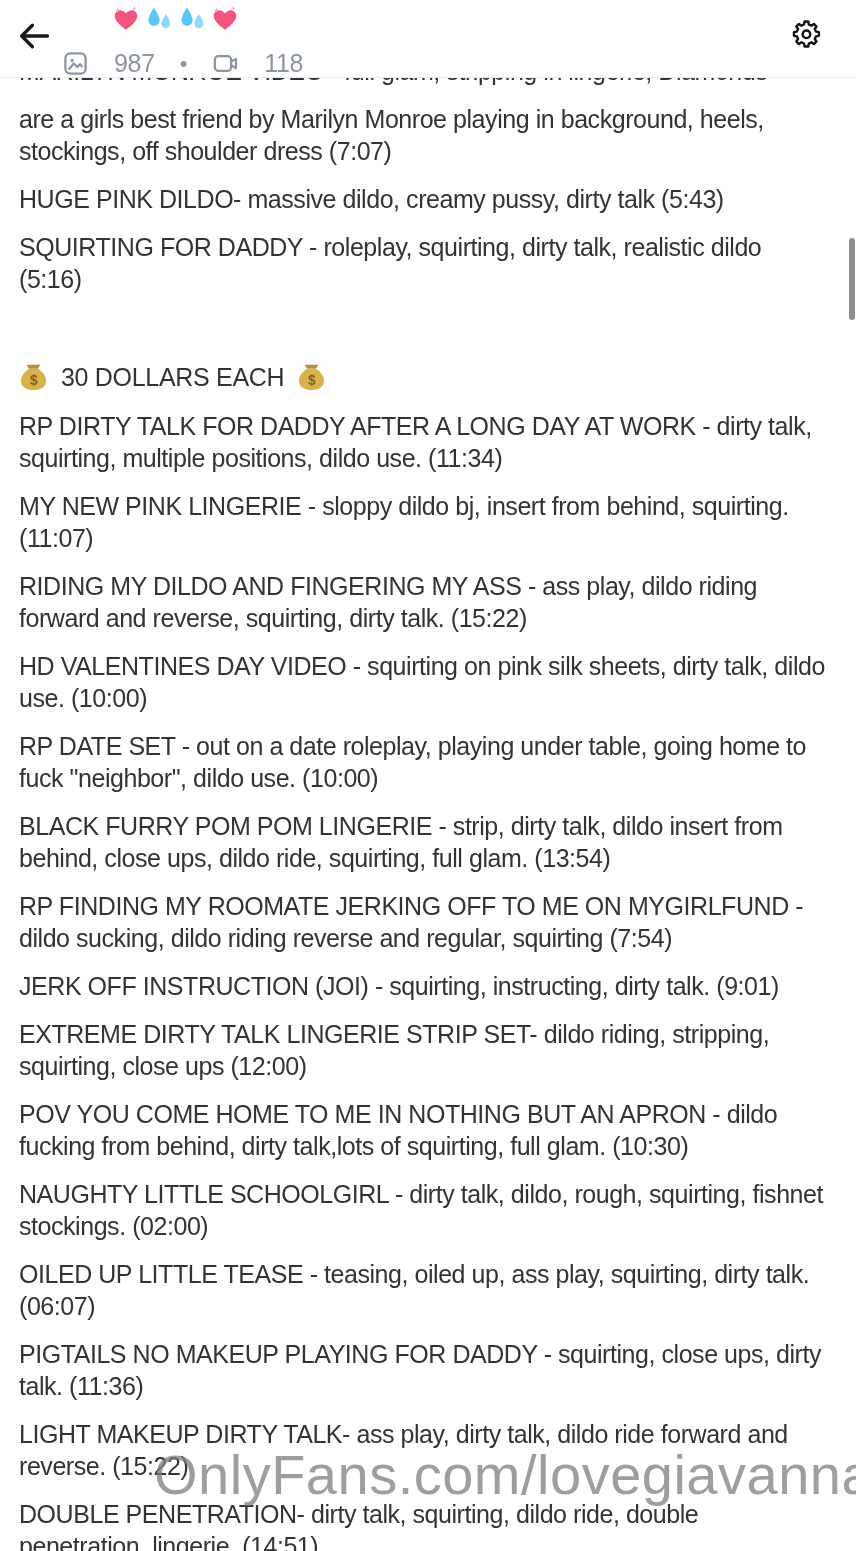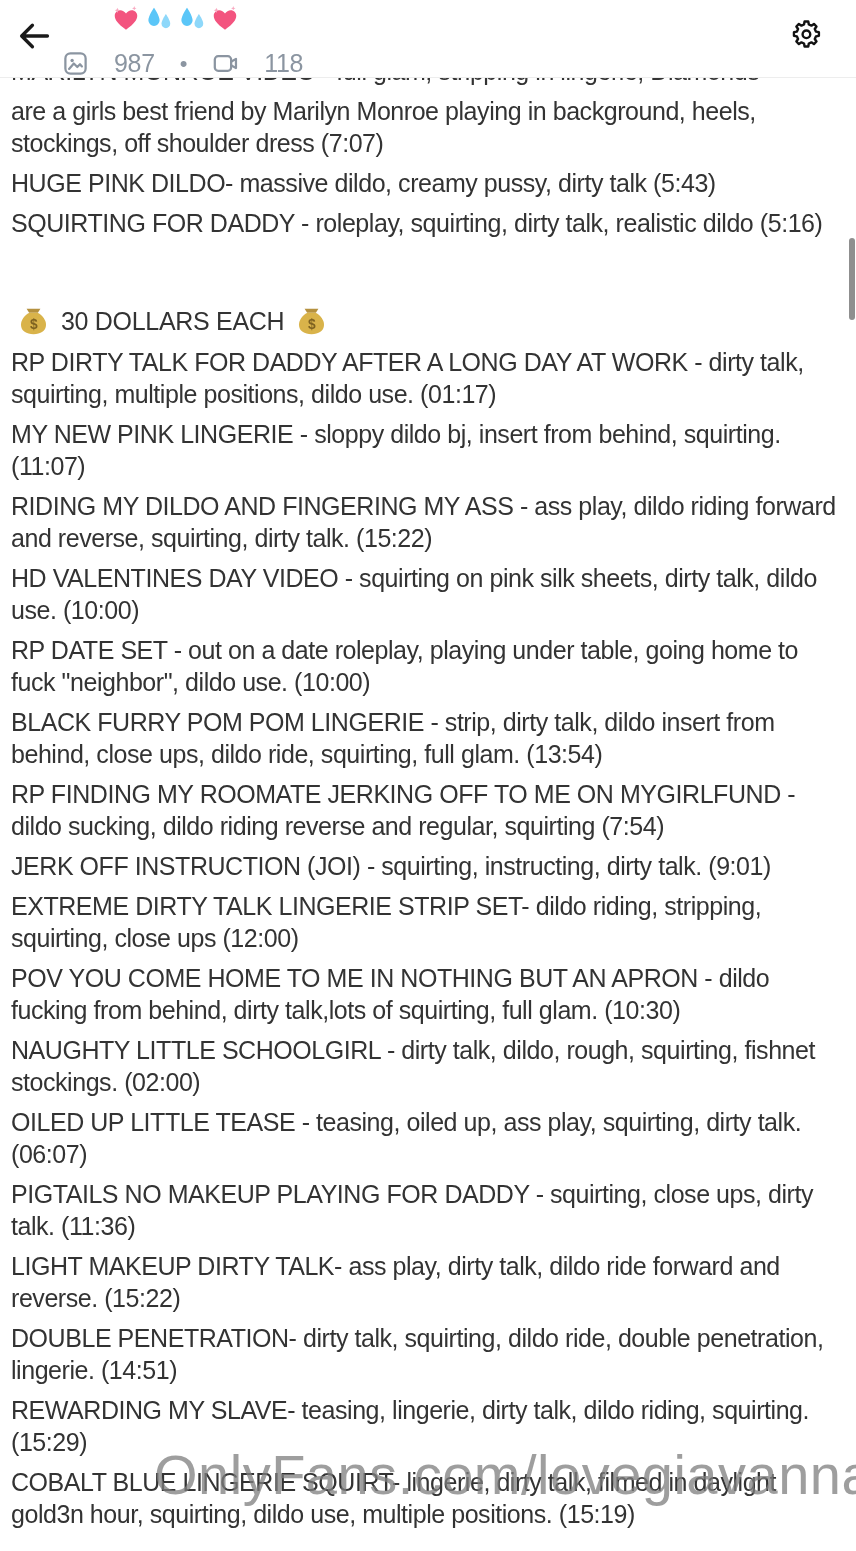--- a/index.html
+++ b/index.html
@@ -25,21 +25,21 @@
   .stats-row{
     position:absolute;left:62px;top:41px;display:flex;align-items:center;gap:25px;
     color:#8b95a1;font-size:25px;letter-spacing:-0.3px;margin-top:8px;
   }
   .stats-row .dot{font-size:22px;line-height:27px;}
   
   .content{
     position:relative;padding:0 10px 0 3px;z-index:1;
   }
   .para{
-    font-size:25px;line-height:32px;letter-spacing:-0.45px;color:#333333;margin:8px;
+    font-size:25px;line-height:32px;letter-spacing:-0.45px;color:#333333;margin:16px;
   }
   .clip-line{height:9px;overflow:hidden;}
   .clip-line .para{margin-top:-23px;}
   .price-header{
     display:flex;align-items:center;gap:11px;
     margin:66px 0 1px 14px;
     font-size:25px;letter-spacing:-0.3px;color:#333333;
   }
   
   .watermark{
@@ -145,21 +145,21 @@
     <span>30 DOLLARS EACH</span>
     <span class="icon">
       <svg width="33" height="33" viewBox="0 0 24 24">
           <path d="M8.8 5.6L7 2.7h10L15.2 5.6z" fill="#b5913f"></path>
           <path d="M9 5.6h6c3.7 1.9 6.1 5.4 6.1 8.8 0 4.6-4 6.8-9.1 6.8s-9.1-2.2-9.1-6.8C2.9 11 5.3 7.5 9 5.6z" fill="#d9b34a"></path>
           <text x="12" y="17.8" font-size="10" font-weight="bold" text-anchor="middle" fill="#7d6120" font-family="'Liberation Sans',sans-serif">$</text>
         </svg>
     </span>
   </div>
 
-  <p class="para">RP DIRTY TALK FOR DADDY AFTER A LONG DAY AT WORK - dirty talk, squirting, multiple positions, dildo use. (01:17)</p>
+  <p class="para">RP DIRTY TALK FOR DADDY AFTER A LONG DAY AT WORK - dirty talk, squirting, multiple positions, dildo use. (11:34)</p>
   <p class="para">MY NEW PINK LINGERIE - sloppy dildo bj, insert from behind, squirting. (11:07)</p>
   <p class="para">RIDING MY DILDO AND FINGERING MY ASS - ass play, dildo riding forward and reverse, squirting, dirty talk. (15:22)</p>
   <p class="para">HD VALENTINES DAY VIDEO - squirting on pink silk sheets, dirty talk, dildo use. (10:00)</p>
   <p class="para">RP DATE SET - out on a date roleplay, playing under table, going home to fuck "neighbor", dildo use. (10:00)</p>
   <p class="para">BLACK FURRY POM POM LINGERIE - strip, dirty talk, dildo insert from behind, close ups, dildo ride, squirting, full glam. (13:54)</p>
   <p class="para">RP FINDING MY ROOMATE JERKING OFF TO ME ON MYGIRLFUND - dildo sucking, dildo riding reverse and regular, squirting (7:54)</p>
   <p class="para">JERK OFF INSTRUCTION (JOI) - squirting, instructing, dirty talk. (9:01)</p>
   <p class="para">EXTREME DIRTY TALK LINGERIE STRIP SET- dildo riding, stripping, squirting, close ups (12:00)</p>
   <p class="para">POV YOU COME HOME TO ME IN NOTHING BUT AN APRON - dildo fucking from behind, dirty talk,lots of squirting, full glam. (10:30)</p>
   <p class="para">NAUGHTY LITTLE SCHOOLGIRL - dirty talk, dildo, rough, squirting, fishnet stockings. (02:00)</p>

